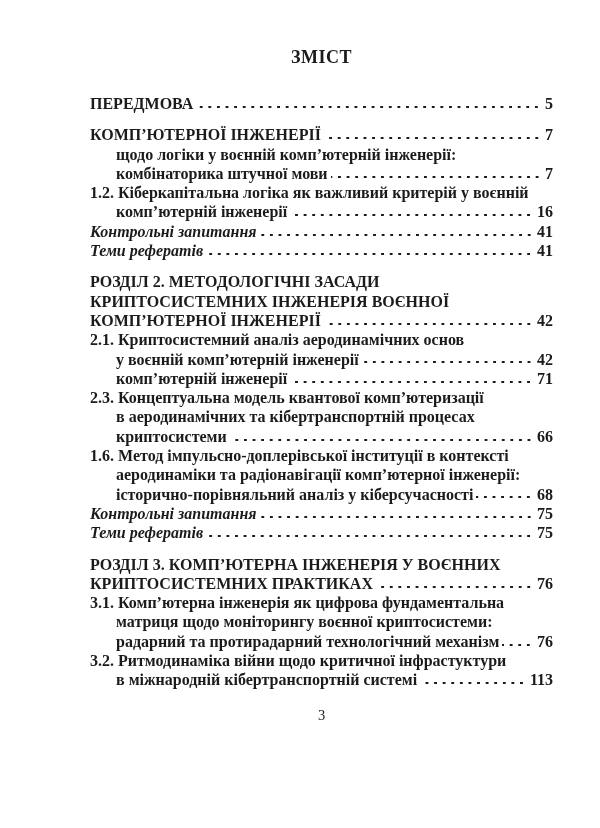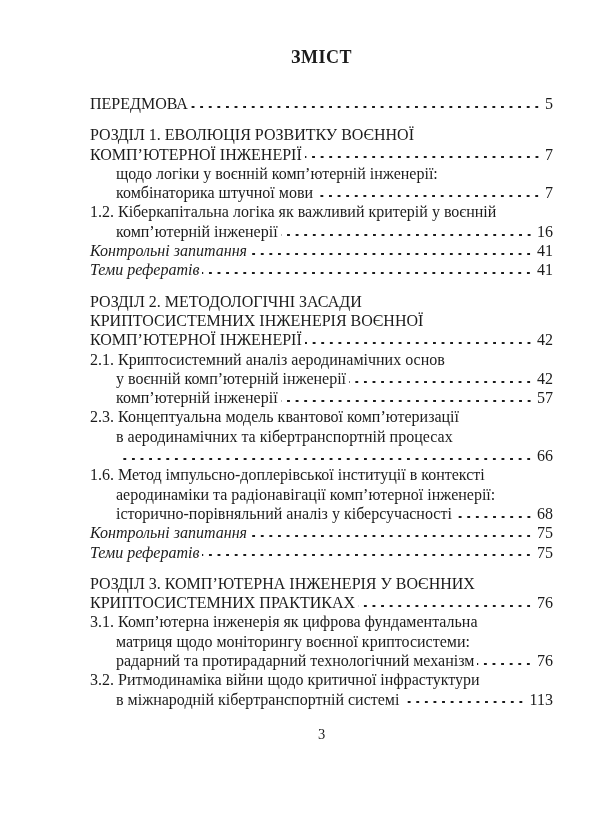--- a/index.html
+++ b/index.html
@@ -23,21 +23,21 @@
     margin-left: 16px;
   }
   .toc-title {
     text-align: center;
     font-weight: bold;
     font-size: 18px;
     letter-spacing: 0.5px;
     margin: 0 0 26px 0;
   }
   .entries { }
-  .entry { margin: 0; }
+  .entry { margin: 0; font-weight: bold; }
   .entry.chapter { margin-top: 12px; }
   .line {
     display: flex;
     align-items: baseline;
     font-size: 16px;
     line-height: 19.3px;
     white-space: nowrap;
   }
   .line.indent { padding-left: 26px; }
   .line .text { flex: 0 0 auto; }
@@ -70,24 +70,20 @@
   <div class="entries">
       <div class="entry plain">
         <div class="line">
     <span class="text">ПЕРЕДМОВА</span>
     <span class="leader"></span>
     <span class="pageref">5</span>
   </div>
       </div>
       <div class="entry chapter">
         <div class="line">
-    <span class="text">РОЗДІЛ 1. ЕВОЛЮЦІЯ РОЗВИТКУ ВОЄННОЇ</span>
-
-  </div>
-        <div class="line">
     <span class="text">КОМП’ЮТЕРНОЇ ІНЖЕНЕРІЇ</span>
     <span class="leader"></span>
     <span class="pageref">7</span>
   </div>
       </div>
       <div class="entry item">
         <div class="line indent">
     <span class="text">щодо логіки у воєнній комп’ютерній інженерії:</span>
 
   </div>
@@ -145,33 +141,34 @@
         <div class="line indent">
     <span class="text">у воєнній комп’ютерній інженерії</span>
     <span class="leader"></span>
     <span class="pageref">42</span>
   </div>
       </div>
       <div class="entry item">
         <div class="line indent">
     <span class="text">комп’ютерній інженерії</span>
     <span class="leader"></span>
-    <span class="pageref">57</span>
+    <span class="pageref">71</span>
   </div>
       </div>
       <div class="entry item">
         <div class="line">
     <span class="text">2.3. Концептуальна модель квантової комп’ютеризації</span>
 
   </div>
         <div class="line indent">
     <span class="text">в аеродинамічних та кібертранспортній процесах</span>
 
   </div>
         <div class="line indent">
+    <span class="text">криптосистеми</span>
     <span class="leader"></span>
     <span class="pageref">66</span>
   </div>
       </div>
       <div class="entry item">
         <div class="line">
     <span class="text">1.6. Метод імпульсно-доплерівської інституції в контексті</span>
 
   </div>
         <div class="line indent">

